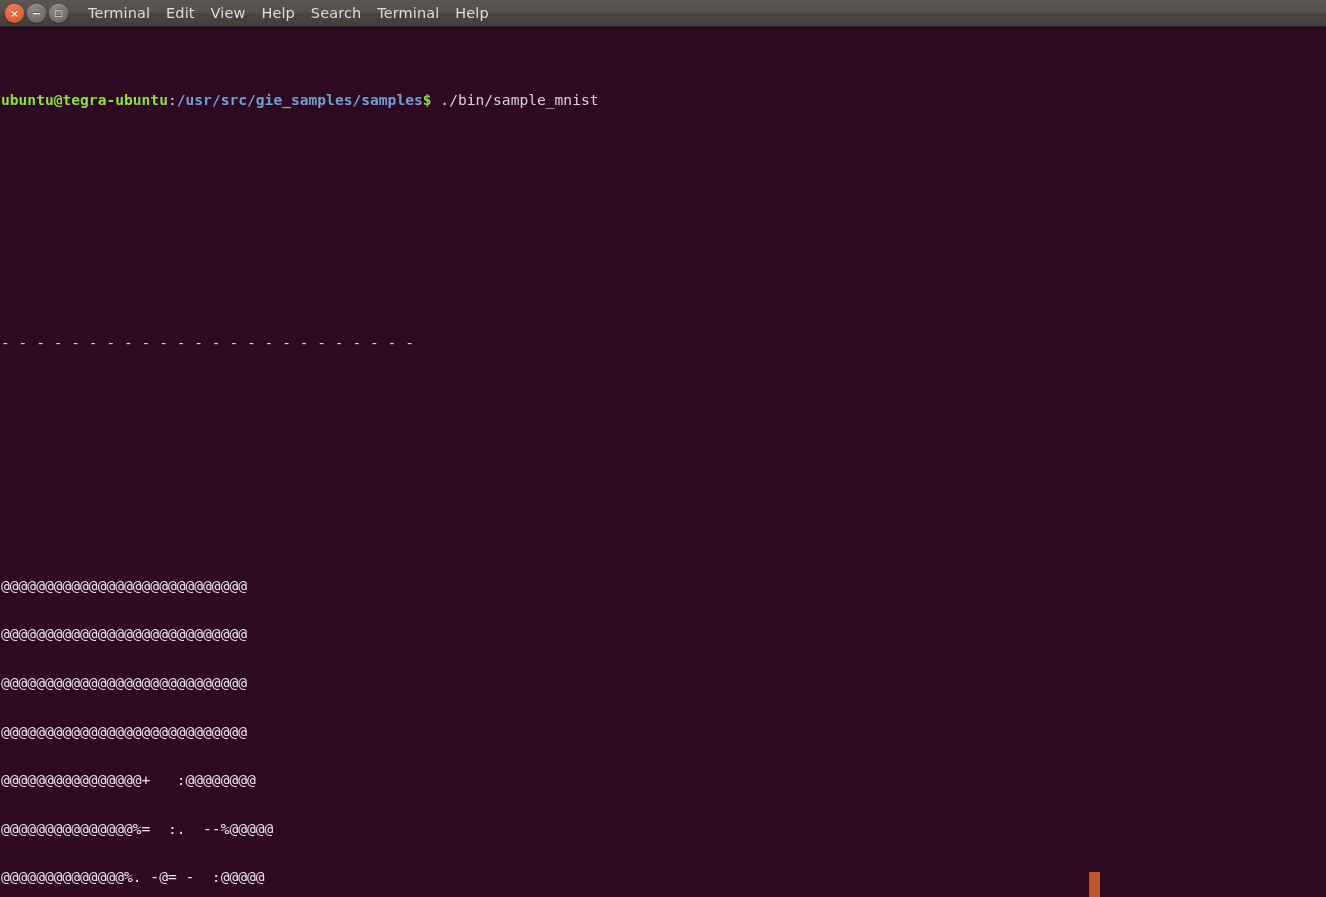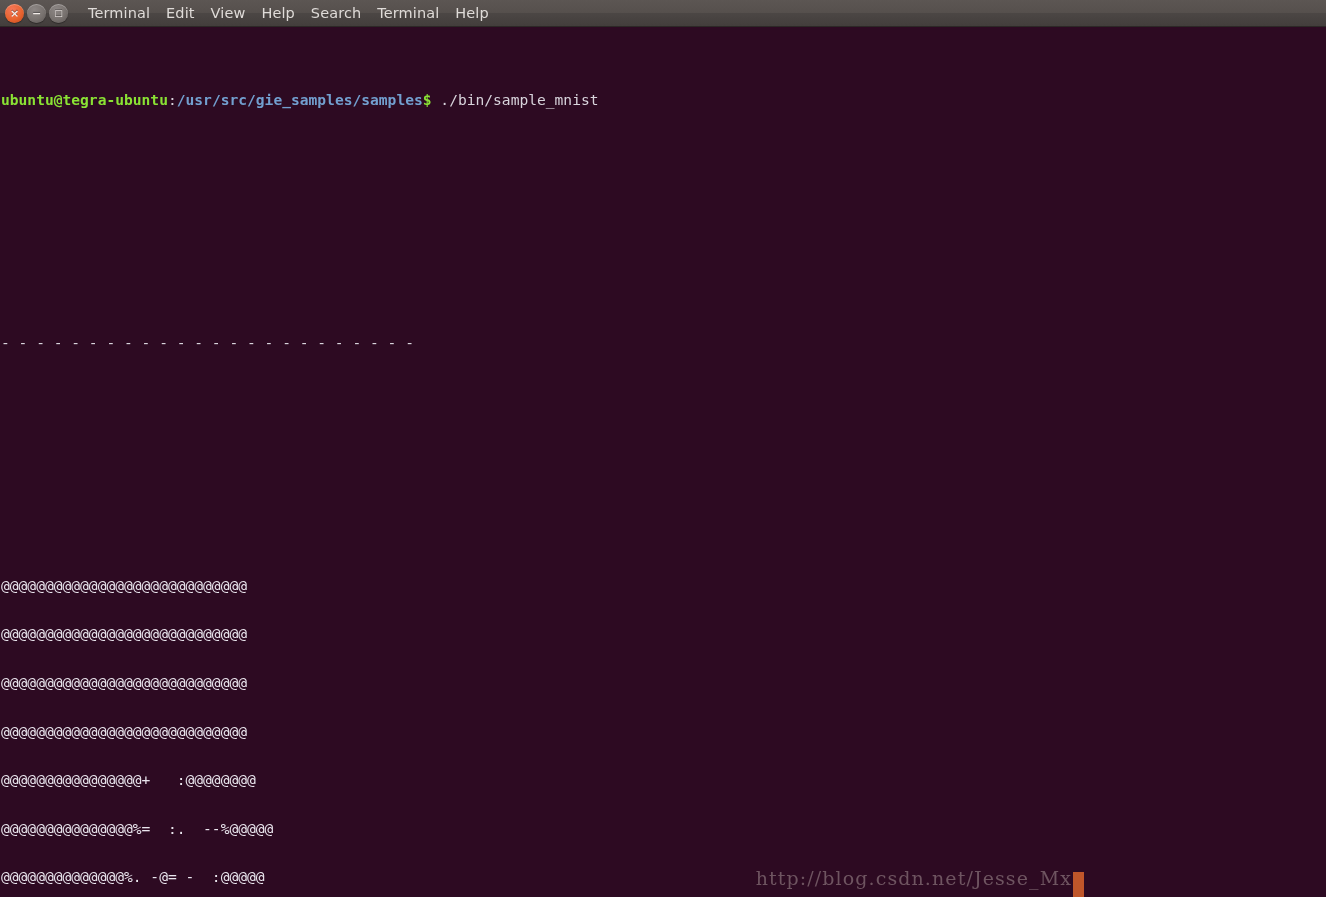--- a/index.html
+++ b/index.html
@@ -77,20 +77,21 @@
   }
 
   
   #terminal {
     position: absolute;
     top: 27px; left: 0;
     width: 1084px;
     height: 870px;
     background: #2d0a22;
     overflow: hidden;
+    padding-left: 16px;
   }
   #screen {
     position: absolute;
     top: 0; left: 1px;
     font-family: "DejaVu Sans Mono", monospace;
     font-size: 14.6px;
     line-height: 16.2px;
     white-space: pre;
     color: #d8d4dc;
     letter-spacing: 0px;
@@ -214,15 +215,14 @@
     
     
 
     
 
     
     
 
   </div>
 
-  <div id="watermark">http://blog.csdn.net/Jesse_Mx</div>
   <div id="scrollbar"></div>
 </div>
 
 </body></html>

